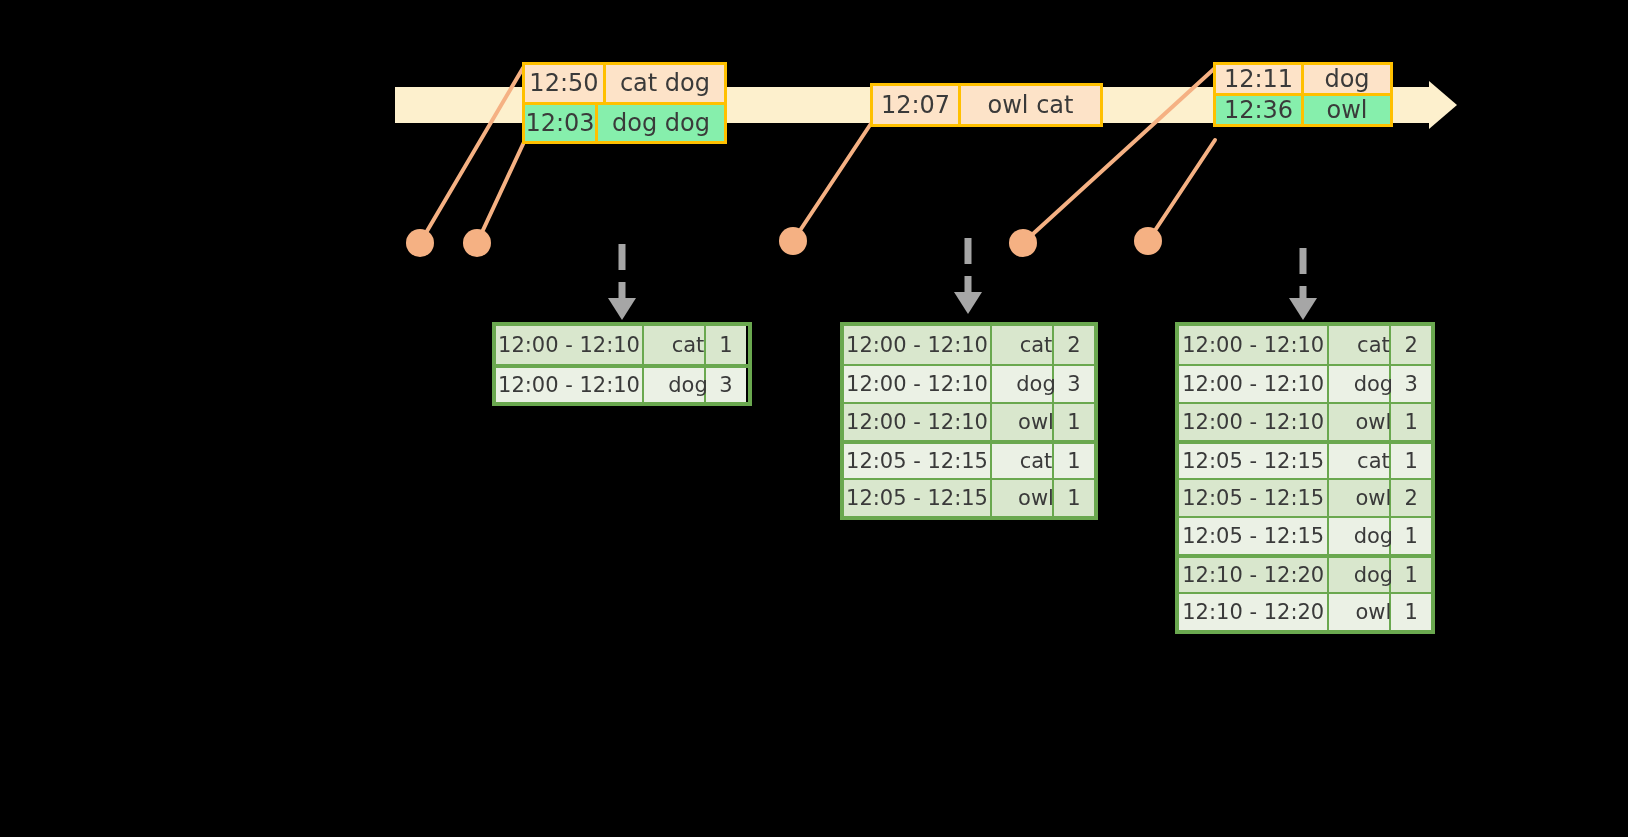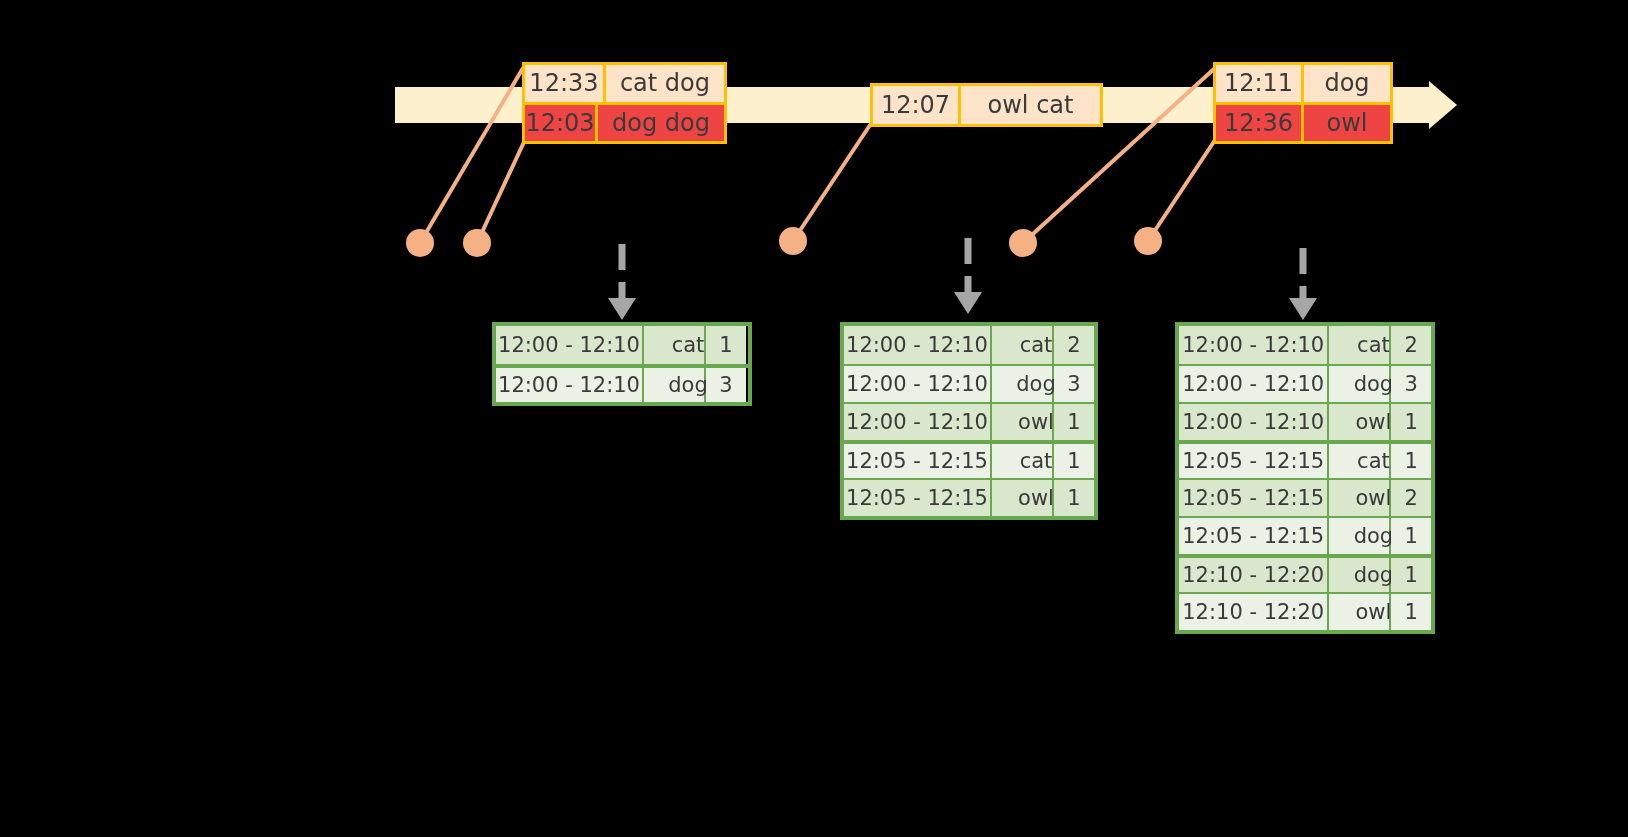--- a/index.html
+++ b/index.html
@@ -55,21 +55,21 @@
   }
   .event-row {
     display: flex;
     flex: 1 1 0;
     box-sizing: border-box;
   }
   .event-row + .event-row {
     border-top: 3px solid #ffc000;
   }
   .event-row.shade-a .cell { background: #fde3c8; }
-  .event-row.shade-b .cell { background: #ef4444; }
+  .event-row.shade-b .cell { background: #86efac; }
 
   .event-row .cell {
     display: flex;
     align-items: center;
     justify-content: center;
     box-sizing: border-box;
     color: #3a3a3a;
     font-size: 24px;
     line-height: 1;
     white-space: nowrap;
@@ -162,37 +162,37 @@
     </g>
     <g fill="#a6a6a6">
       <polygon points="608,298 636,298 622,320"></polygon>
       <polygon points="954,292 982,292 968,314"></polygon>
       <polygon points="1289,298 1317,298 1303,320"></polygon>
     </g>
   </svg>
 
   <div class="event-box" style="left:522px; top:62px; width:205px; height:82px;">
     <div class="event-row shade-a">
-      <div class="cell c-time">12:33</div>
+      <div class="cell c-time">12:50</div>
       <div class="cell c-text">cat dog</div>
     </div>
     <div class="event-row shade-b">
       <div class="cell c-time">12:03</div>
       <div class="cell c-text">dog dog</div>
     </div>
   </div>
 
   <div class="event-box" style="left:870px; top:83px; width:233px; height:44px;">
     <div class="event-row shade-a">
       <div class="cell c-time">12:07</div>
       <div class="cell c-text">owl cat</div>
     </div>
   </div>
 
-  <div class="event-box" style="left:1213px; top:62px; width:180px; height:82px;">
+  <div class="event-box" style="left:1213px; top:62px; width:180px; height:65px;">
     <div class="event-row shade-a">
       <div class="cell c-time">12:11</div>
       <div class="cell c-text">dog</div>
     </div>
     <div class="event-row shade-b">
       <div class="cell c-time">12:36</div>
       <div class="cell c-text">owl</div>
     </div>
   </div>
 

